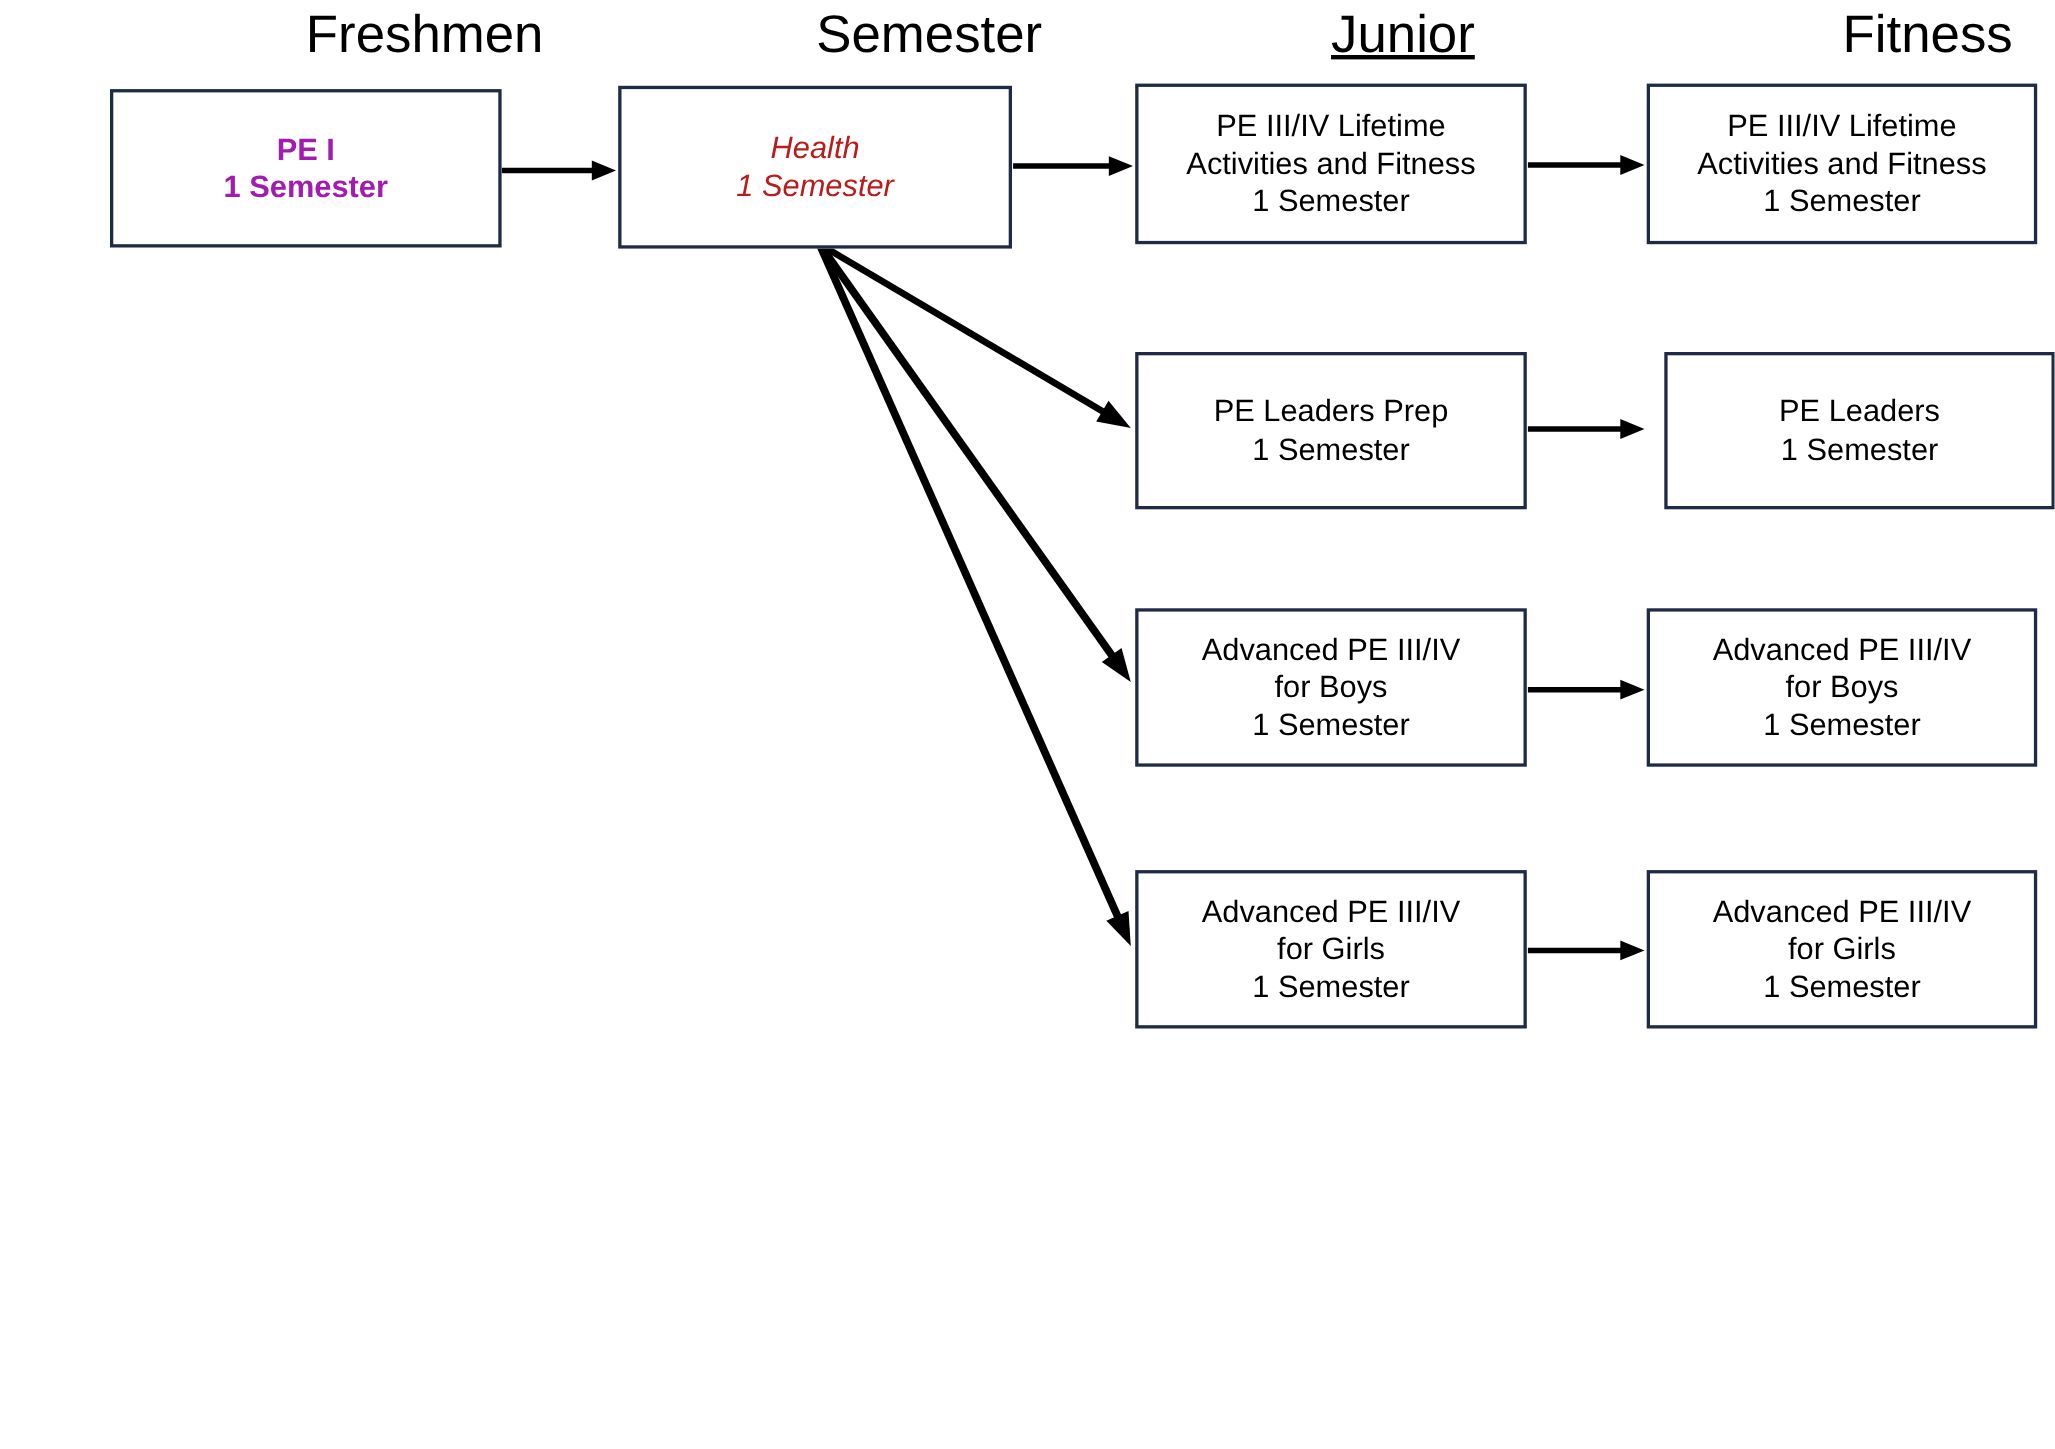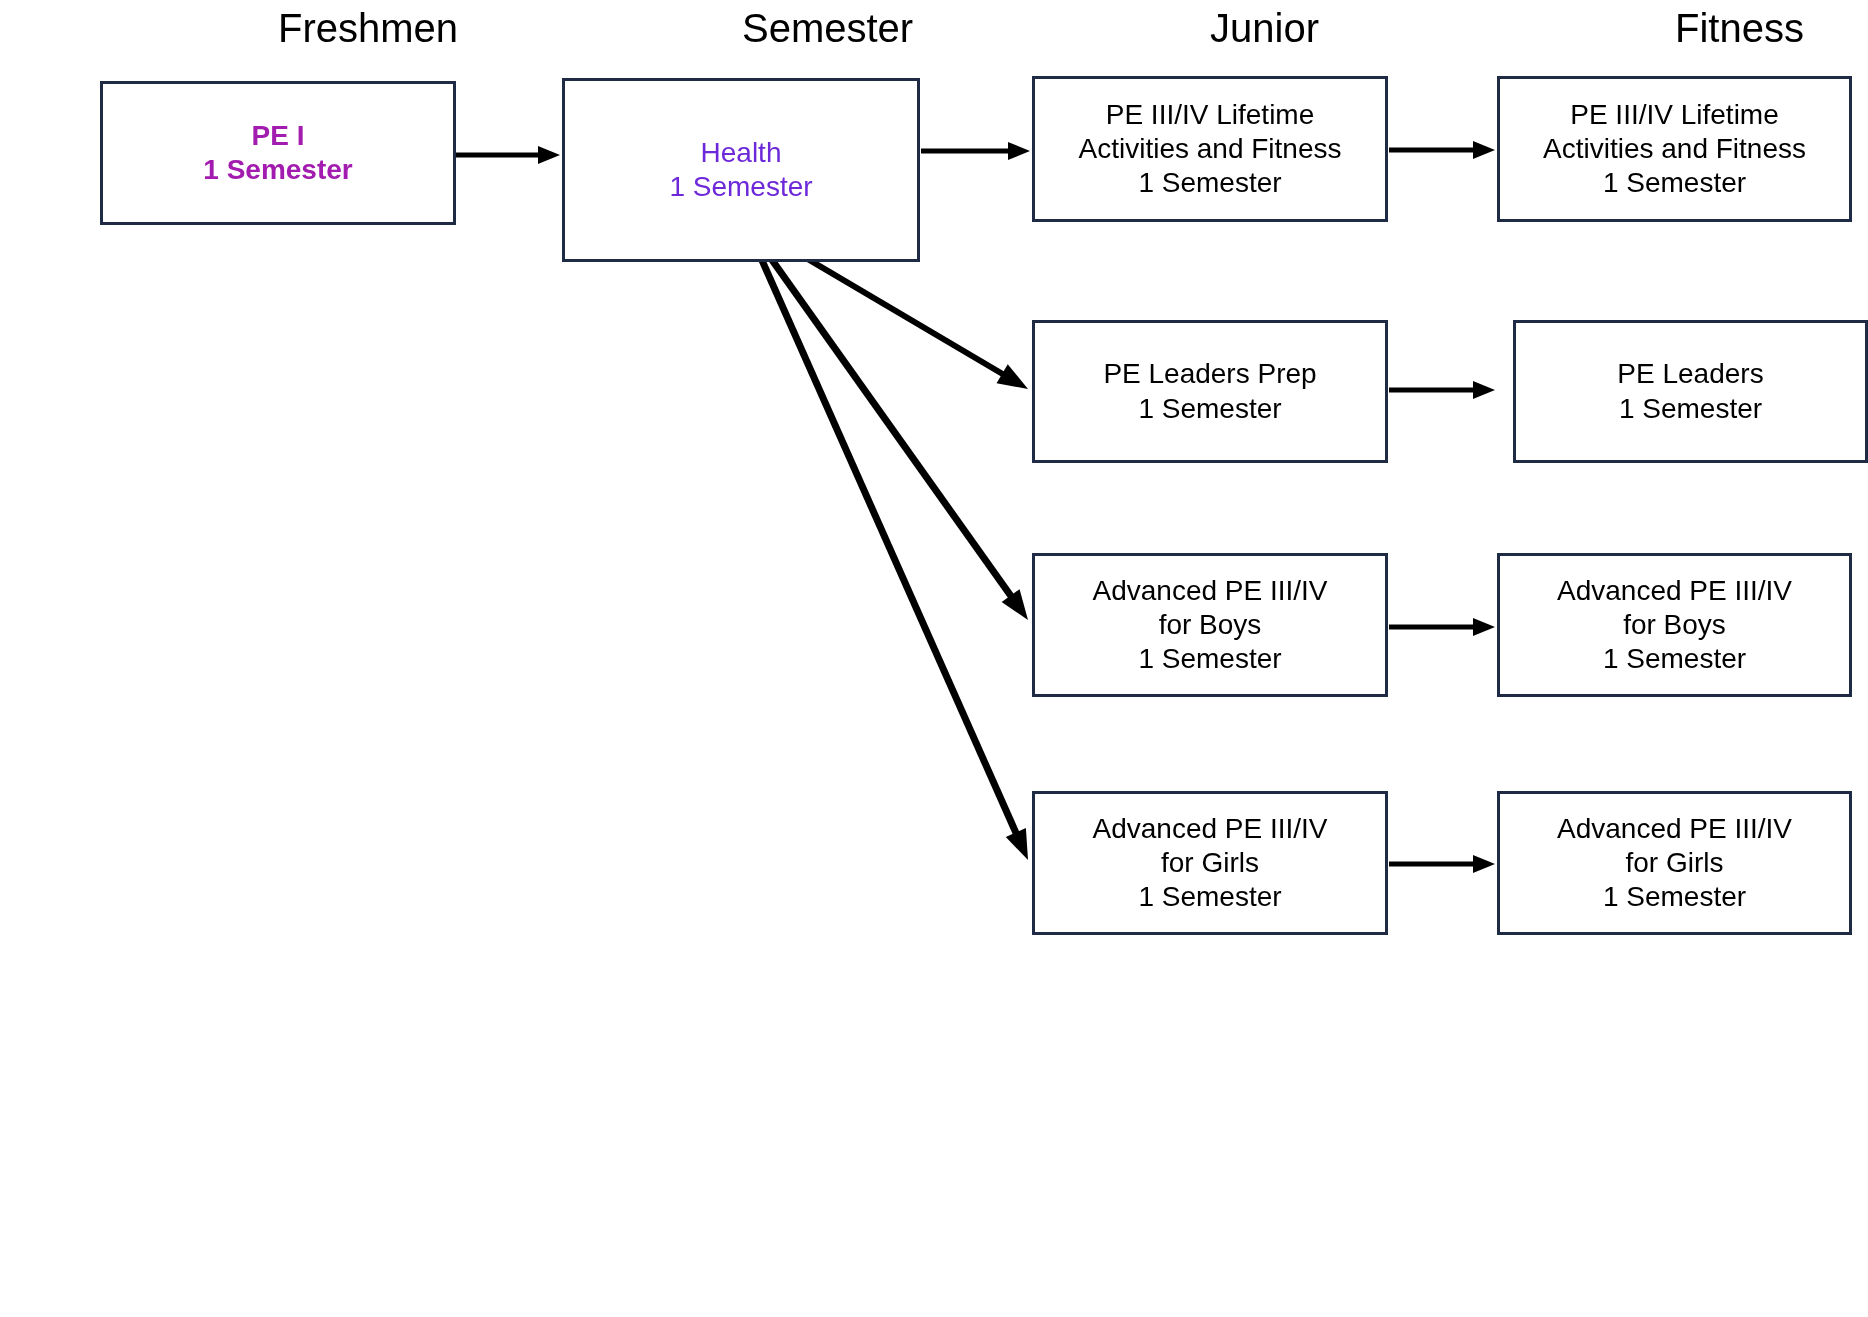--- a/index.html
+++ b/index.html
@@ -13,21 +13,21 @@
   #canvas {
     position: relative;
     width: 1868px;
     height: 1317px;
     background: #ffffff;
     overflow: hidden;
   }
   .col-header {
     position: absolute;
     text-align: center;
-    font-size: 40px;
+    font-size: 48px;
     line-height: 1;
     color: #000000;
     font-weight: 400;
     white-space: nowrap;
   }
   .node {
     position: absolute;
     box-sizing: border-box;
     border: 3px solid #1f2a44;
     background: #ffffff;
@@ -58,21 +58,21 @@
 <body>
 
 <div id="canvas">
 
   <div class="col-header" style="left: 278px; top: 8px;">
     <span>Freshmen</span>
   </div>
   <div class="col-header" style="left: 742px; top: 8px;">
     <span>Semester</span>
   </div>
-  <div class="col-header" style="left: 1210px; top: 8px;">
+  <div class="col-header" style="left: 1210px; top: 8px; text-decoration: underline;">
     <span>Junior</span>
   </div>
   <div class="col-header" style="left: 1675px; top: 8px;">
     <span>Fitness</span>
   </div>
 
   <svg class="edges" viewBox="0 0 1868 1317">
       <g>
         <line x1="456" y1="155" x2="541" y2="155" stroke="#000000" stroke-width="5" stroke-linecap="butt"></line>
         <polygon points="560,155 538,164 538,146" fill="#000000"></polygon>
@@ -109,21 +109,21 @@
         <line x1="745" y1="222" x2="1017.0522108589525" y2="835.3191184735398" stroke="#000000" stroke-width="7" stroke-linecap="butt"></line>
         <polygon points="1028,860 1005.7806158880561,837.0370086947302 1025.8909637985053,828.116587913136" fill="#000000"></polygon>
       </g>
     </svg>
 
   <div id="node-layer">
       <div class="node" style="left: 100px; top: 81px; width: 356px; height: 144px; border-color: rgb(31, 42, 68); background: rgb(255, 255, 255); color: #a21caf; font-weight: bold;">
         <span class="line">PE I</span>
         <span class="line">1 Semester</span>
       </div>
-      <div class="node" style="left: 562px; top: 78px; width: 358px; height: 184px; border-color: rgb(31, 42, 68); background: rgb(255, 255, 255); color: #6d28d9;">
+      <div class="node" style="left: 562px; top: 78px; width: 358px; height: 148px; border-color: rgb(31, 42, 68); background: rgb(255, 255, 255); color: #b91c1c; font-style: italic;">
         <span class="line">Health</span>
         <span class="line">1 Semester</span>
       </div>
       <div class="node" style="left: 1032px; top: 76px; width: 356px; height: 146px; border-color: rgb(31, 42, 68); background: rgb(255, 255, 255); color: rgb(0, 0, 0);">
         <span class="line">PE III/IV Lifetime</span>
         <span class="line">Activities and Fitness</span>
         <span class="line">1 Semester</span>
       </div>
       <div class="node" style="left: 1497px; top: 76px; width: 355px; height: 146px; border-color: rgb(31, 42, 68); background: rgb(255, 255, 255); color: rgb(0, 0, 0);">
         <span class="line">PE III/IV Lifetime</span>

